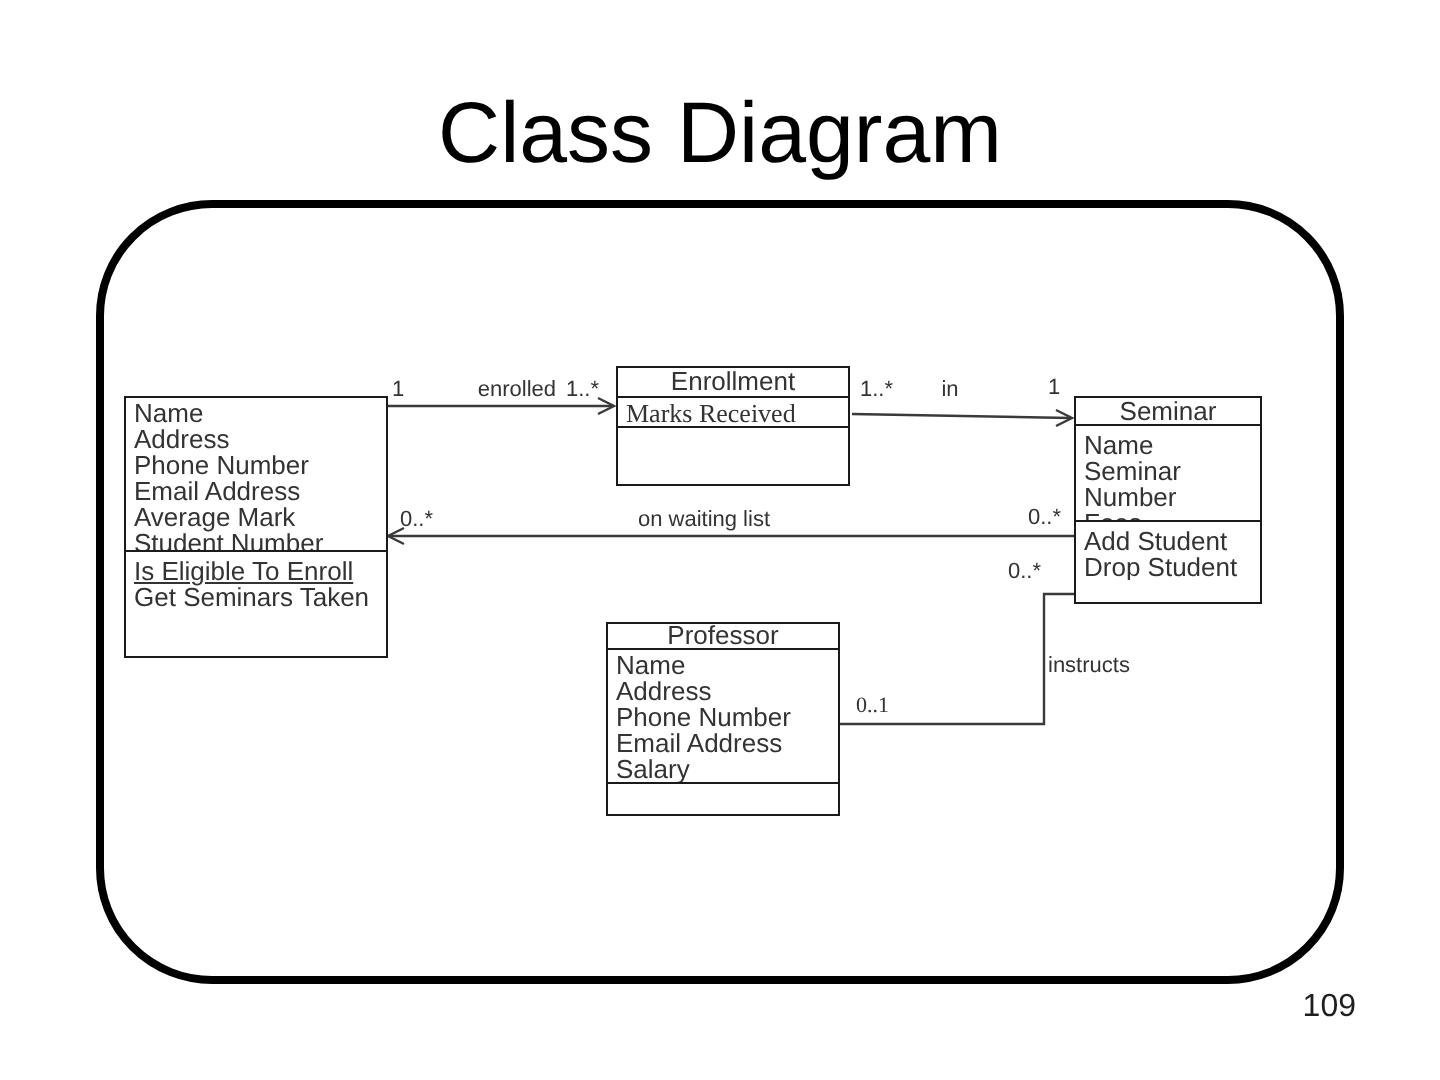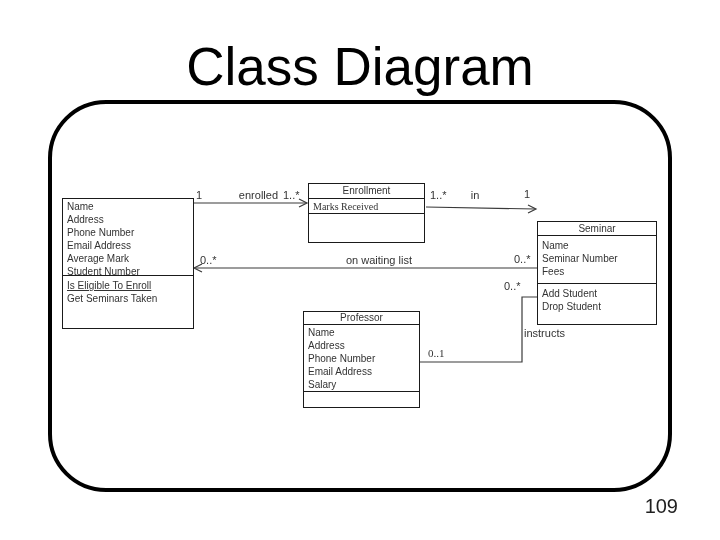--- a/index.html
+++ b/index.html
@@ -2,32 +2,32 @@
 <html><head>
 <meta charset="utf-8">
 <style>
   html,body { margin:0; padding:0; background:#ffffff; }
   .page {
     position:relative; width:720px; height:540px; background:#ffffff;
     font-family:"Liberation Sans", sans-serif; overflow:hidden;
   }
   .slide-title {
     position:absolute; left:0; top:44px; width:720px; text-align:center;
-    font-size:53px; line-height:46px; color:#000; font-weight:400;
+    font-size:43px; line-height:46px; color:#000; font-weight:400;
   }
   .canvas {
     position:absolute; left:48px; top:100px; width:624px; height:392px;
     border:4px solid #000; border-radius:58px; box-sizing:border-box; background:#fff;
   }
   .page-num {
-    position:absolute; right:42px; top:495px; font-size:20px; color:#1f1f1f;
+    position:absolute; right:42px; top:495px; font-size:16px; color:#1f1f1f;
   }
   .uml {
     position:absolute; background:#fff; border:1.5px solid #1a1a1a;
-    box-sizing:border-box; font-size:10px; color:#333; z-index:2;
+    box-sizing:border-box; font-size:13px; color:#333; z-index:2;
   }
   .uml .title {
     text-align:center; border-bottom:1.5px solid #1a1a1a; box-sizing:border-box;
     overflow:hidden; white-space:nowrap;
   }
   .compartment { box-sizing:border-box; padding:1px 0 0 4px; line-height:13px; overflow:hidden; }
   .attrs { border-bottom:1.5px solid #1a1a1a; }
   .u { text-decoration:underline; }
   .mult {
     position:absolute; font-size:11px; line-height:12px; color:#333;
@@ -78,21 +78,21 @@
     </div>
   </div>
 
   <div class="uml" style="left:308px;top:183px;width:117px;height:60px;">
     <div class="title" style="height:15px;line-height:14px;">Enrollment</div>
     <div class="compartment attrs" style="height:15px;font-family:Liberation Serif, serif;">
       <div>Marks Received</div>
     </div>
   </div>
 
-  <div class="uml" style="left:537px;top:198px;width:120px;height:104px;margin-top:23px;">
+  <div class="uml" style="left:537px;top:198px;width:94px;height:104px;">
     <div class="title" style="height:14px;line-height:13px;">Seminar</div>
     <div class="compartment attrs" style="height:48px;padding-top:3px;">
       <div>Name</div>
       <div>Seminar Number</div>
       <div>Fees</div>
     </div>
     <div class="compartment" style="padding-top:3px;">
       <div>Add Student</div>
       <div>Drop Student</div>
     </div>
@@ -112,21 +112,21 @@
 
   <span class="mult" style="left:196px;top:189px;">1</span>
   <span class="mult centered" style="left:212px;top:189px;width:66px;text-align:right;">enrolled</span>
   <span class="mult" style="left:283px;top:189px;">1..*</span>
 
   <span class="mult" style="left:430px;top:189px;">1..*</span>
   <span class="mult centered" style="left:455px;top:189px;width:40px;">in</span>
   <span class="mult" style="left:524px;top:188px;">1</span>
 
   <span class="mult" style="left:200px;top:254px;">0..*</span>
-  <span class="mult centered" style="left:292px;top:254px;width:120px;text-align:right;">on waiting list</span>
+  <span class="mult centered" style="left:292px;top:254px;width:120px;">on waiting list</span>
   <span class="mult" style="left:514px;top:253px;">0..*</span>
 
   <span class="mult" style="left:504px;top:280px;">0..*</span>
   <span class="mult" style="left:524px;top:327px;">instructs</span>
   <span class="mult" style="left:428px;top:347px;font-family:Liberation Serif, serif;">0..1</span>
 
   <div class="page-num">109</div>
 
 </div>
 

